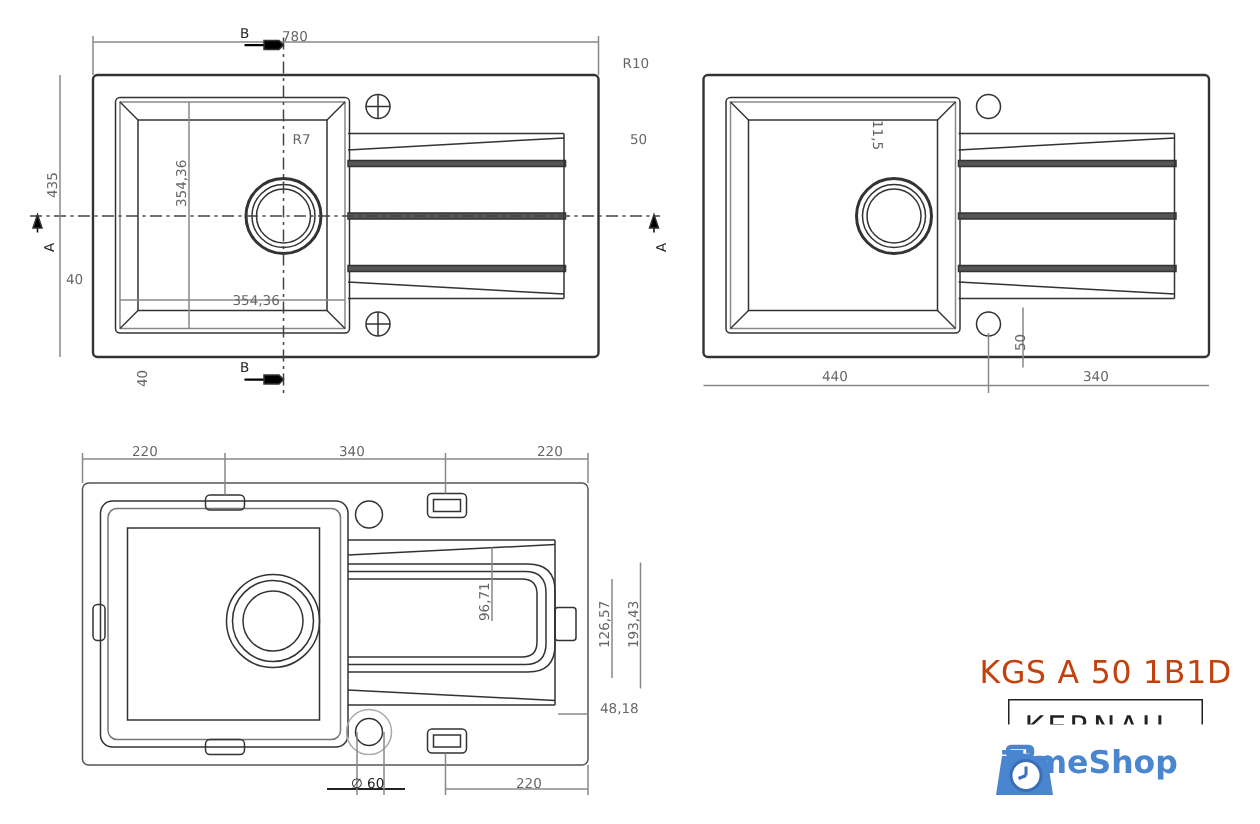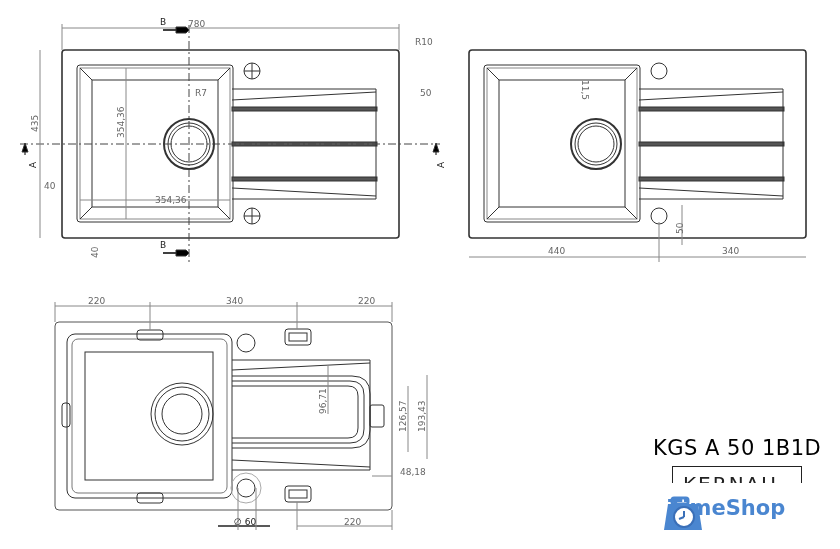--- a/index.html
+++ b/index.html
@@ -1,20 +1,20 @@
 <!DOCTYPE html>
 <html><head>
 <meta charset="utf-8">
 <style>
   html,body{margin:0;padding:0;background:#fff;}
   body{width:840px;height:549px;position:relative;overflow:hidden;font-family:"DejaVu Sans",sans-serif;}
   svg{position:absolute;left:0;top:0;}
   .dim{font-family:"DejaVu Sans",sans-serif;font-size:9px;fill:#666;}
   .lbl{font-family:"DejaVu Sans",sans-serif;font-size:9px;fill:#222;}
-  .model{position:absolute;left:653px;top:436px;font-family:"DejaVu Sans",sans-serif;font-size:21px;color:#000000;letter-spacing:0.5px;}
+  .model{position:absolute;left:653px;top:436px;font-family:"DejaVu Sans",sans-serif;font-size:21px;color:#c2410c;letter-spacing:0.5px;}
   .brandbox{position:absolute;left:672px;top:466px;width:128px;height:16px;border:1.5px solid #222;border-bottom:none;overflow:hidden;}
   .brandbox span{position:absolute;left:10px;top:5px;font-size:20px;color:#222;letter-spacing:2px;}
   .logo{position:absolute;left:664px;top:496px;display:flex;align-items:center;}
   .logo .txt{font-family:"DejaVu Sans",sans-serif;font-weight:bold;font-size:21px;color:#4a86d0;margin-left:4px;}
 </style>
 </head>
 <body>
 
 <svg width="840" height="549" viewBox="0 0 840 549">
   <g stroke="#333" fill="none" stroke-width="1">

